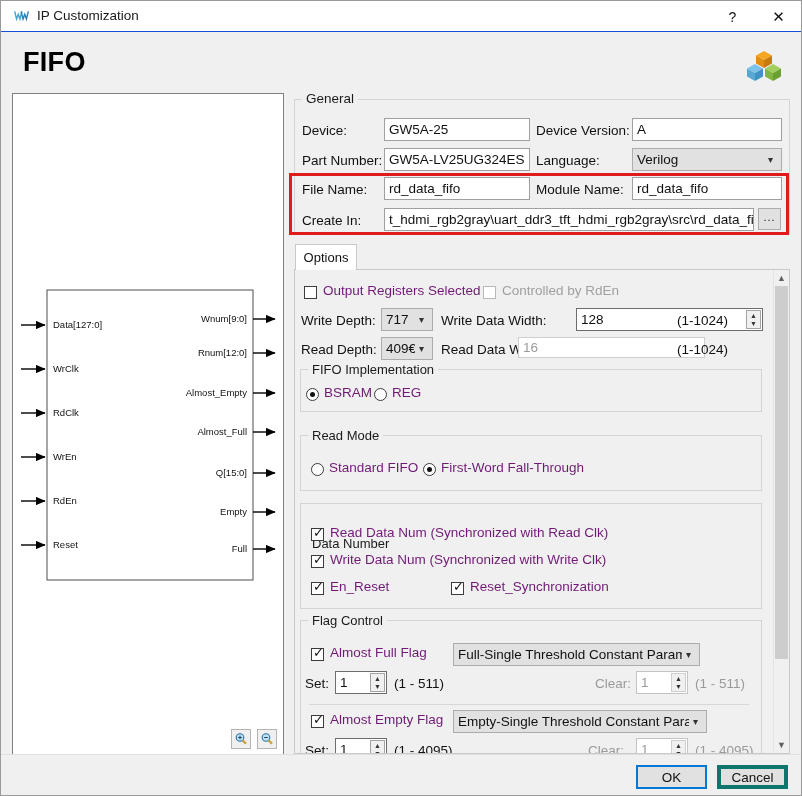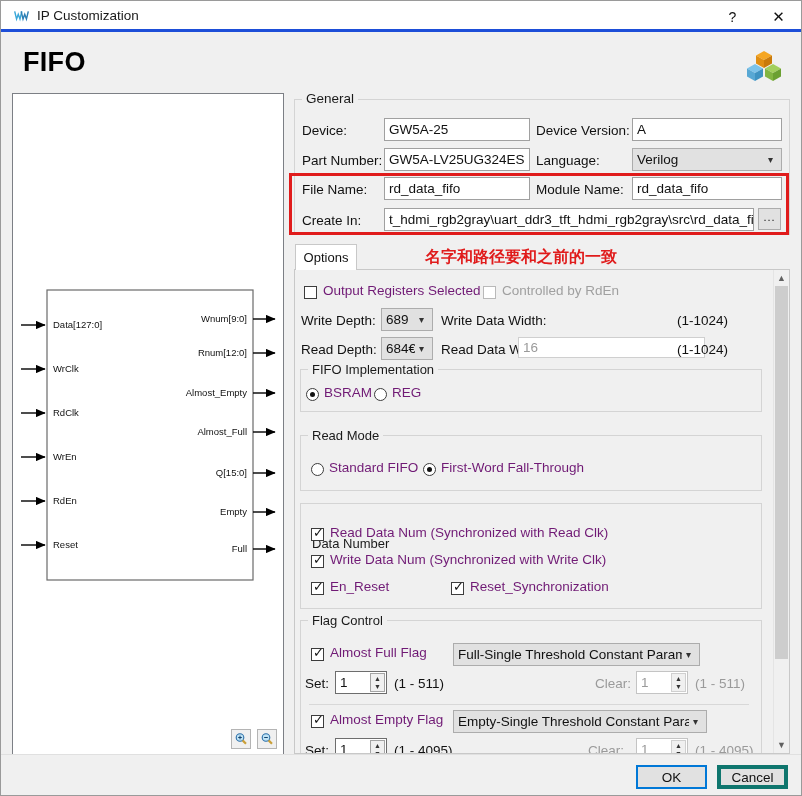--- a/index.html
+++ b/index.html
@@ -16,21 +16,21 @@
     background: #f0f0f0;
     border: 1px solid #9a9a9a;
     overflow: hidden;
   }
 
   
   #titlebar {
     position: absolute; left: 0; top: 0;
     width: 800px; height: 31px;
     background: #ffffff;
-    border-bottom: 3px solid #1d4ed8;
+    border-bottom: 1px solid #1d4ed8;
   }
   #title-icon {
     position: absolute; left: 12px; top: 7px;
     width: 17px; height: 17px;
   }
   #title-text {
     position: absolute; left: 36px; top: 7px;
     font-size: 13.5px; color: #1a1a1a; white-space: nowrap;
   }
   .titlebtn {
@@ -374,41 +374,47 @@
   <div class="fieldlabel" style="left:535px; top:181px;">Module Name:</div>
   <div class="textbox" style="left:631px; top:176px; width:150px; height:23px;">rd_data_fifo</div>
 
   <div class="fieldlabel" style="left:301px; top:212px;">Create In:</div>
   <div class="textbox" style="left:383px; top:207px; width:370px; height:23px;">t_hdmi_rgb2gray\uart_ddr3_tft_hdmi_rgb2gray\src\rd_data_fifo</div>
   <div id="browse-btn">...</div>
 
   <div id="red-highlight"></div>
 
   <div id="tab-options">Options</div>
-  <div id="annotation-cn">名字和路径要和之前的一致</div>
 
   <div id="options-panel">
     <div id="options-inner">
 
       <div class="checkbox" style="left:9px; top:16px;"></div>
       <div class="cb-label" style="left:28px; top:13px;">Output Registers Selected</div>
       <div class="checkbox disabled" style="left:188px; top:16px;"></div>
       <div class="cb-label disabled" style="left:207px; top:13px;">Controlled by RdEn</div>
 
       <div class="fieldlabel" style="left:6px; top:43px;">Write Depth:</div>
       <div class="combobox" style="left:86px; top:38px; width:52px; height:23px;">
-        <span class="cb-text">689</span>
+        <span class="cb-text">717</span>
         <span class="chev">▾</span>
       </div>
       <div class="fieldlabel" style="left:146px; top:43px;">Write Data Width:</div>
+      <div class="spinbox" style="left:281px; top:38px; width:187px; height:23px;">
+        <span>128</span>
+        <span class="spin-btns">
+          <div>▲</div>
+          <div>▼</div>
+        </span>
+      </div>
       <div class="rangetext" style="left:382px; top:43px;">(1-1024)</div>
 
       <div class="fieldlabel" style="left:6px; top:72px;">Read Depth:</div>
       <div class="combobox" style="left:86px; top:67px; width:52px; height:23px;">
-        <span class="cb-text">684€</span>
+        <span class="cb-text">409€</span>
         <span class="chev">▾</span>
       </div>
       <div class="fieldlabel" style="left:146px; top:72px;">Read Data Width:</div>
       <div class="spinbox disabled" style="left:223px; top:67px; width:187px; height:21px; border-color:#cfcfcf;">
         <span>16</span>
       </div>
       <div class="rangetext" style="left:382px; top:72px;">(1-1024)</div>
 
       <div class="groupbox" style="left:5px; top:99px; width:462px; height:43px;"></div>
       <div class="grouplegend" style="left:13px; top:92px;">FIFO Implementation</div>

